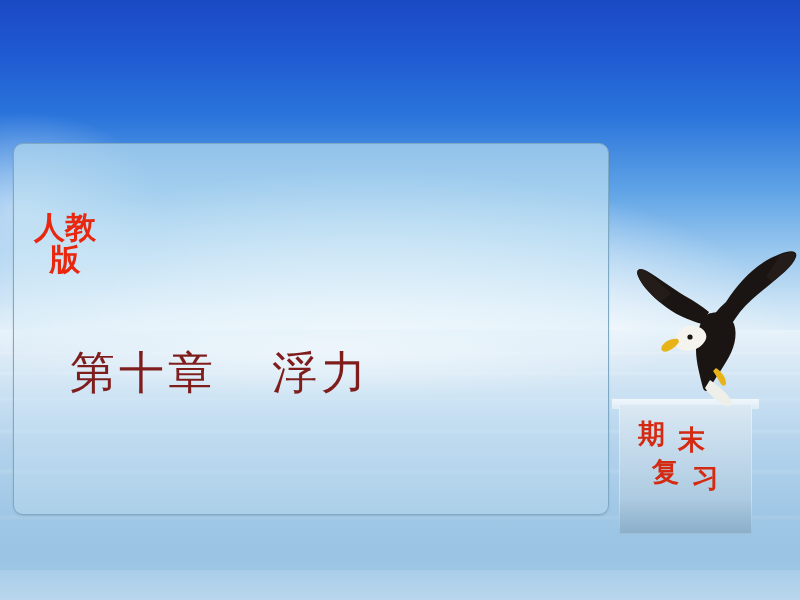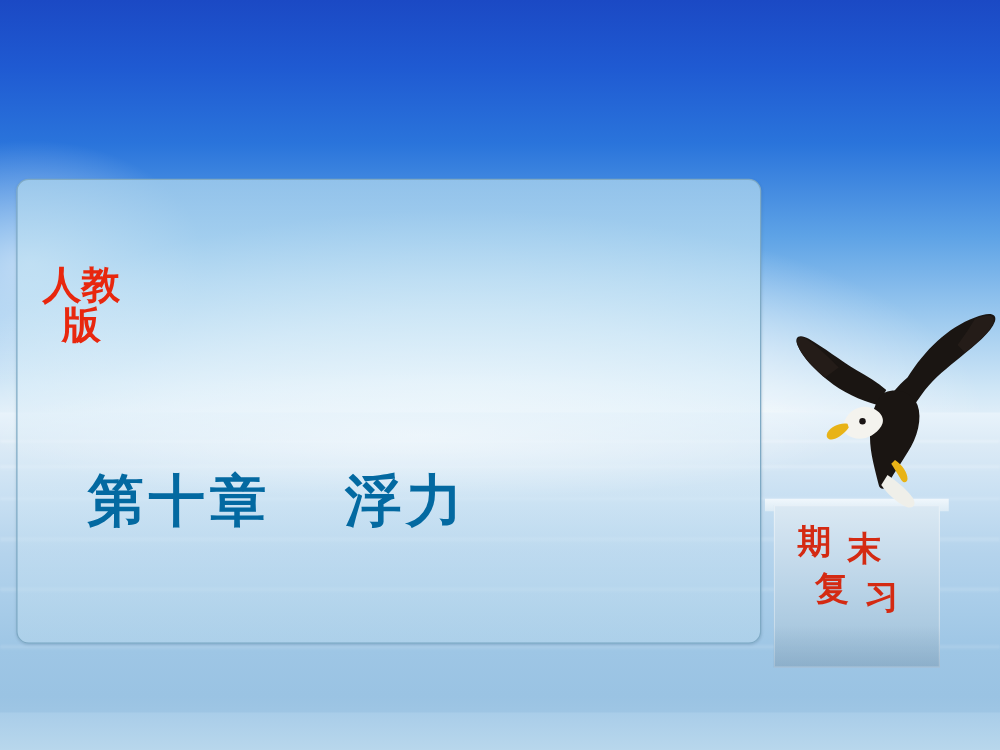--- a/index.html
+++ b/index.html
@@ -91,25 +91,24 @@
     color: #e8270e;
     text-align: center;
     letter-spacing: 0px;
   }
   .title {
     position: absolute;
     left: 70px;
     top: 343px;
     font-family: "DejaVu Sans", "Liberation Sans", sans-serif;
     font-size: 45px;
-    font-weight: bold;
-    color: #0369a1;
+    font-weight: normal;
+    color: #7f1d1d;
     letter-spacing: 4px;
     white-space: pre;
-    margin-top: 28px;
   }
   
   .pedestal {
     position: absolute;
     left: 619px;
     top: 404px;
     width: 133px;
     height: 130px;
     background: linear-gradient(180deg, #dbe9f3 0%, #cfe1ef 18%, #bcd5e8 48%, #a9c8df 78%, #9cbdd6 100%);
     box-shadow: inset 0 0 0 1px rgba(255,255,255,0.35);

